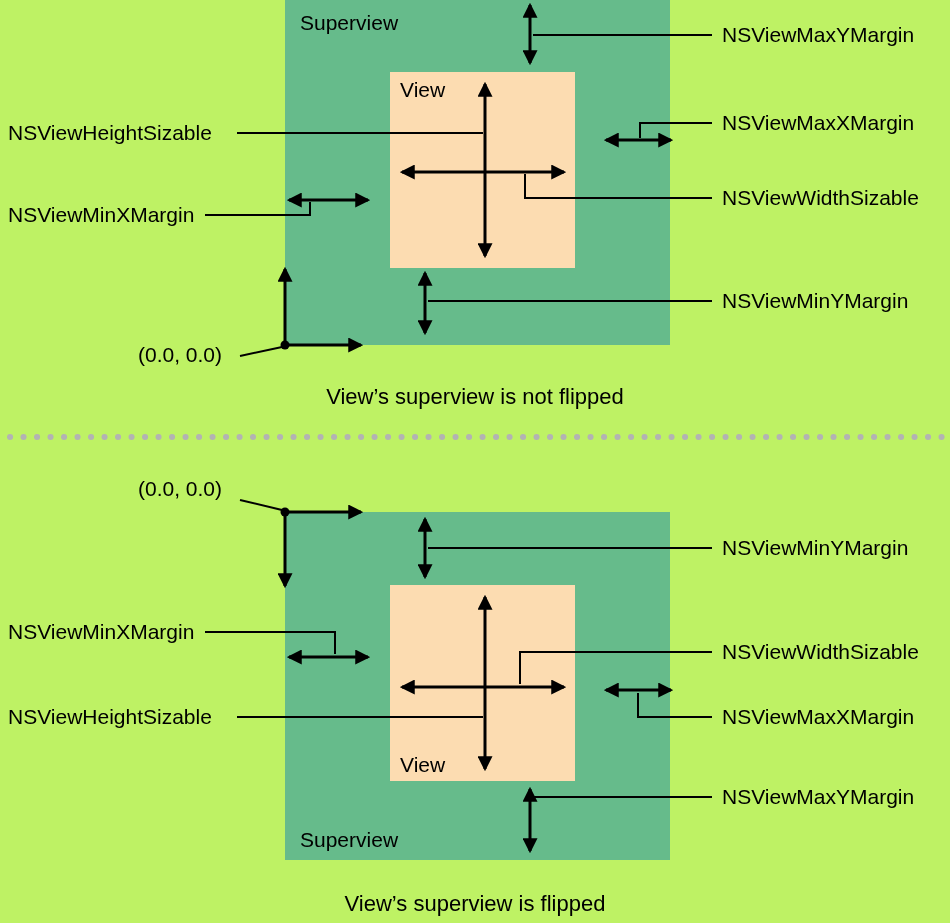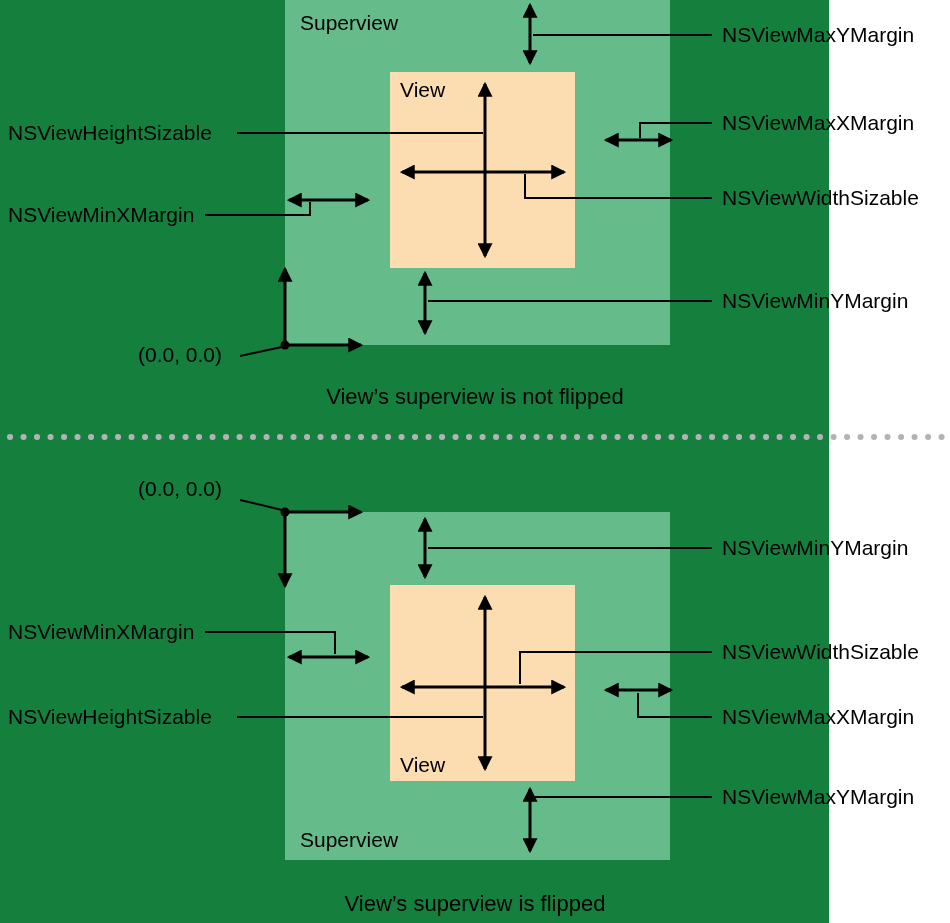--- a/index.html
+++ b/index.html
@@ -1,16 +1,16 @@
 <!DOCTYPE html>
 <html><head>
 <meta charset="utf-8">
 <style>
   html, body { margin: 0; padding: 0; background: #ffffff; }
-  .stage { position: relative; width: 829px; height: 923px; background: #15803d; }
+  .stage { position: relative; width: 950px; height: 923px; background: #bef264; }
   svg.diagram { display: block; }
   text {
     font-family: "Liberation Sans", sans-serif;
     font-size: 21px;
     fill: #000000;
   }
   .caption { font-size: 22px; text-anchor: middle; }
   .arrow  { stroke: #000000; stroke-width: 3; fill: none; }
   .leader { stroke: #000000; stroke-width: 2; fill: none; }
   .axis   { stroke: #000000; stroke-width: 3; fill: none; }

